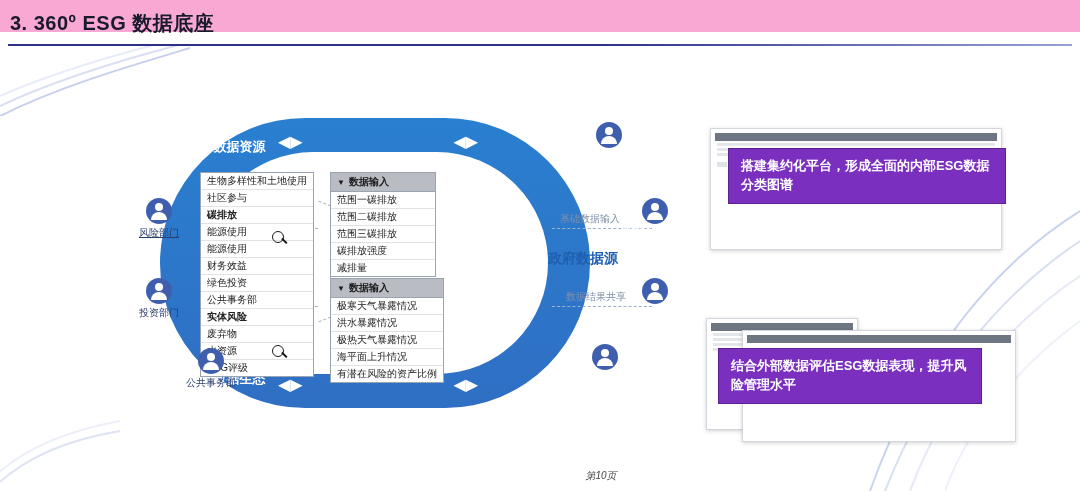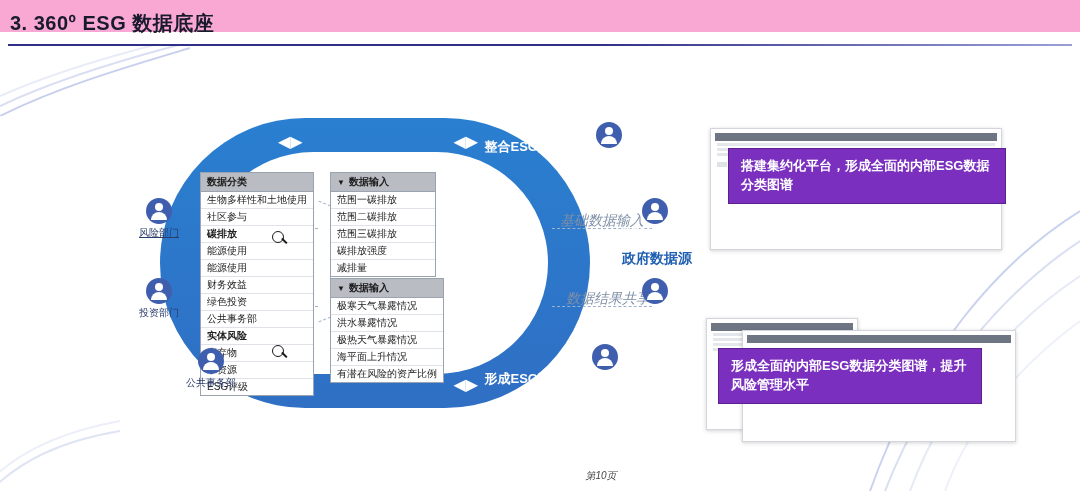--- a/index.html
+++ b/index.html
@@ -56,44 +56,44 @@
     position:absolute;left:160px;top:18px;width:430px;height:290px;
     border-radius:145px;
     background:#1b6fc0;
     background:linear-gradient(180deg,#2a7fd0 0%,#2f6fc4 100%);
   }
   .ring-inner{
     position:absolute;left:42px;top:34px;width:346px;height:222px;
     border-radius:111px;background:#ffffff;
   }
   .ring-top-label,.ring-bottom-label{
-    position:absolute;left:0;width:430px;text-align:right;
+    position:absolute;left:0;width:430px;text-align:left;
     color:#ffffff;font-size:13px;font-weight:bold;
   }
   .ring-top-label{top:20px;}
   .ring-bottom-label{bottom:20px;}
 
   .arrow{position:absolute;color:#ffffff;font-size:16px;}
   .arrow-l{left:118px;top:14px;}
   .arrow-r{right:112px;top:14px;}
   .arrow-bl{left:118px;bottom:14px;}
   .arrow-br{right:112px;bottom:14px;}
 
   
   .src-left{
     position:absolute;left:210px;top:150px;width:110px;text-align:center;
     color:#1f5fb0;font-size:14px;font-weight:bold;
   }
   .src-right{
-    position:absolute;left:548px;top:150px;width:100px;text-align:right;
-    color:#1f5fb0;font-size:14px;font-weight:bold;margin-left:44px;
+    position:absolute;left:548px;top:150px;width:100px;text-align:left;
+    color:#1f5fb0;font-size:14px;font-weight:bold;
   }
 
   .flow-note{
-    position:absolute;color:#7f8fa6;font-size:14px;font-style:italic;
+    position:absolute;color:#7f8fa6;font-size:10px;
   }
   .fn1{left:222px;top:112px;}
   .fn2{left:222px;top:190px;}
   .fn3{left:560px;top:112px;}
   .fn4{left:566px;top:190px;}
 
   .dash{position:absolute;border-top:1px dashed #9bb0c9;}
 
   
   .tbl{
@@ -211,21 +211,20 @@
 
   <div class="dash" style="left:214px;top:128px;width:104px;"></div>
   <div class="dash" style="left:214px;top:206px;width:104px;"></div>
   <div class="dash" style="left:552px;top:128px;width:100px;"></div>
   <div class="dash" style="left:552px;top:206px;width:100px;"></div>
   <div class="dash" style="left:318px;top:104px;width:18px;transform:rotate(22deg);"></div>
   <div class="dash" style="left:318px;top:218px;width:18px;transform:rotate(-22deg);"></div>
   <div class="dash" style="left:330px;top:120px;width:1px;height:110px;border-left:1px dashed #9bb0c9;border-top:none;"></div>
 
   <div class="tbl tbl-class">
-    <div class="th">数据分类</div>
     <div class="td">生物多样性和土地使用</div>
     <div class="td">社区参与</div>
     <div class="td bold">碳排放</div>
     <div class="td">能源使用</div>
     <div class="td">能源使用</div>
     <div class="td">财务效益</div>
     <div class="td">绿色投资</div>
     <div class="td">公共事务部</div>
     <div class="td bold">实体风险</div>
     <div class="td">废弃物</div>
@@ -326,15 +325,15 @@
     <div class="mini-cell"></div>
       <div class="mini-cell"></div>
     <div class="mini-cell"></div>
       <div class="mini-cell"></div>
     <div class="mini-cell"></div>
       <div class="mini-cell"></div>
     <div class="mini-cell"></div>
       <div class="mini-cell"></div>
   </div>
 </div>
-<div class="callout callout-2">形成全面的内部ESG数据分类图谱，提升风险管理水平</div>
+<div class="callout callout-2">结合外部数据评估ESG数据表现，提升风险管理水平</div>
 
 <div class="page-no">第10页</div>
 
 </body></html>

